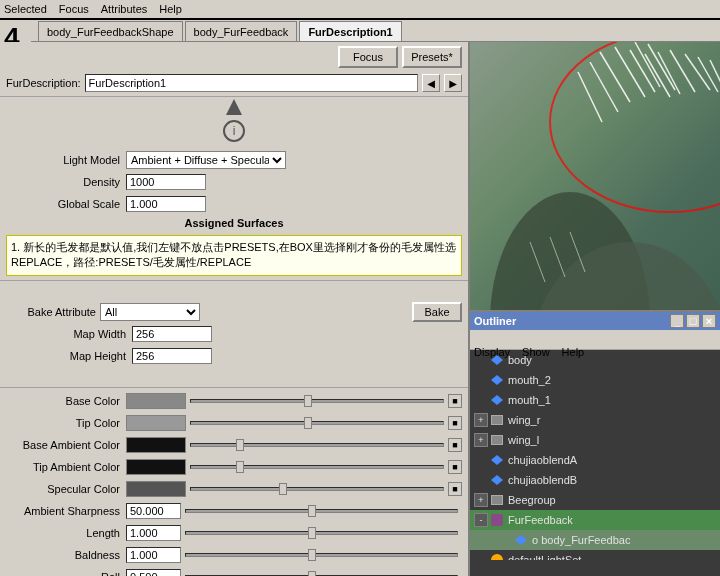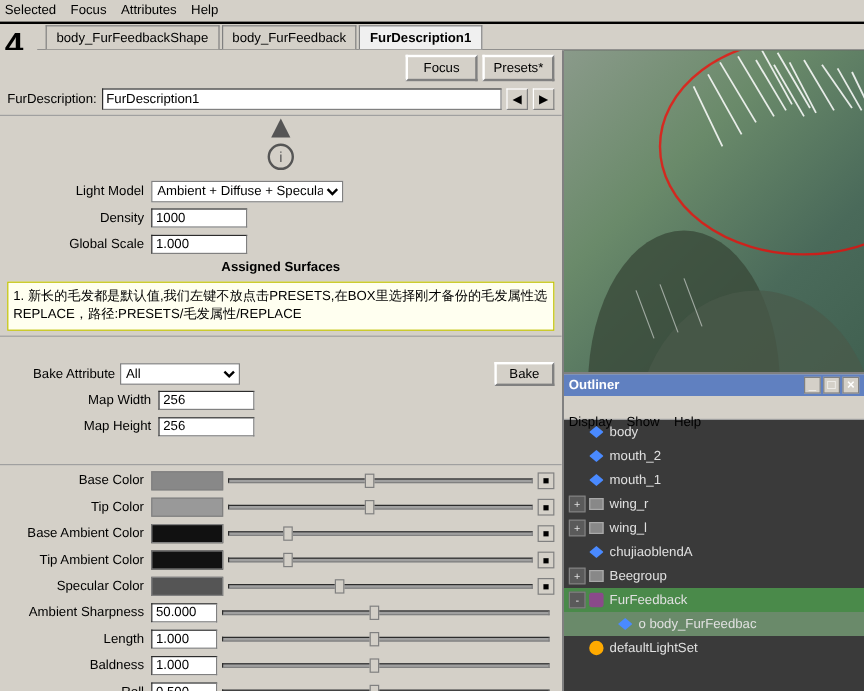--- a/index.html
+++ b/index.html
@@ -700,20 +700,27 @@
         </div>
 
         <div class="outliner-item">
           <div class="item-indent"></div>
           <div class="item-icon">
               <div class="icon-mesh"></div>
             </div>
           <span>chujiaoblendA</span>
         </div>
 
+        <div class="outliner-item">
+          <div class="item-indent"></div>
+          <div class="item-icon">
+              <div class="icon-mesh"></div>
+            </div>
+          <span>chujiaoblendB</span>
+        </div>
 
         <div class="outliner-item">
           <div class="item-expand">+</div>
           <div class="item-icon">
               <div class="icon-layer"></div>
             </div>
           <span>Beegroup</span>
         </div>
 
         <div class="outliner-item selected">

